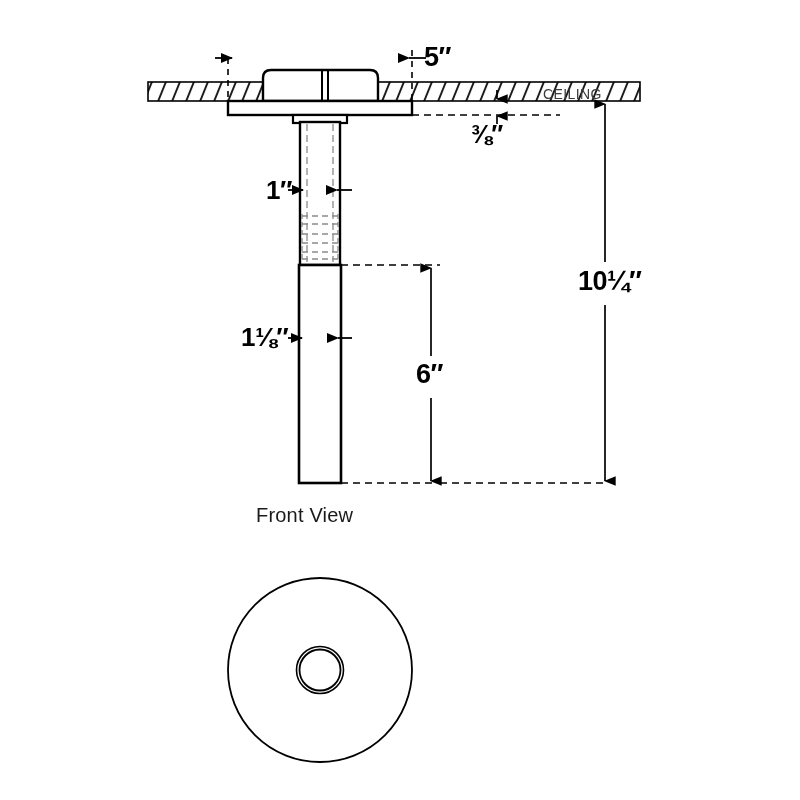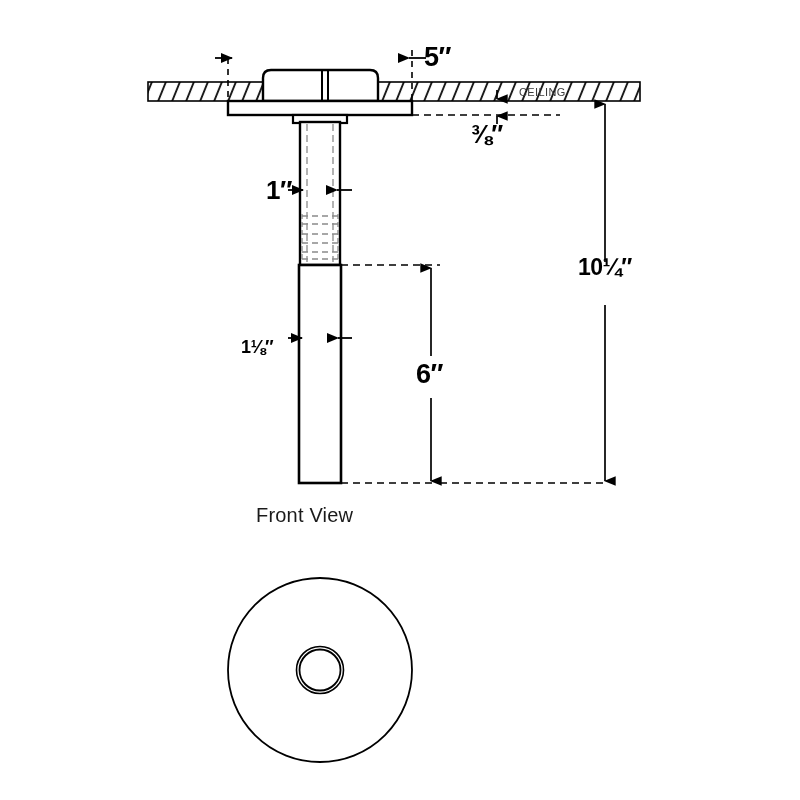--- a/index.html
+++ b/index.html
@@ -31,29 +31,29 @@
     position: absolute;
     font-family: "Liberation Sans", sans-serif;
     font-weight: bold;
     color: #000000;
     white-space: nowrap;
     line-height: 1;
   }
   .dim-5    { left: 424px; top: 44px;  font-size: 27px; letter-spacing: -0.5px; }
   .dim-38   { left: 471px; top: 122px; font-size: 25px; letter-spacing: -0.5px; }
   .dim-1    { left: 266px; top: 177px; font-size: 26px; letter-spacing: -0.5px; }
-  .dim-118  { left: 241px; top: 338px; font-size: 18px; letter-spacing: -0.5px; }
+  .dim-118  { left: 241px; top: 324px; font-size: 26px; letter-spacing: -0.5px; }
   .dim-6    { left: 416px; top: 361px; font-size: 27px; letter-spacing: -0.5px; }
-  .dim-1014 { left: 578px; top: 256px; font-size: 23px; letter-spacing: -0.5px; }
+  .dim-1014 { left: 578px; top: 268px; font-size: 27px; letter-spacing: -0.5px; }
   .ceiling-label {
     position: absolute;
-    left: 519px;
+    left: 543px;
     top: 86px;
     font-family: "Liberation Sans", sans-serif;
-    font-size: 11px;
+    font-size: 14px;
     color: #3a3a3a;
     letter-spacing: 0.4px;
     white-space: nowrap;
   }
   .view-label {
     position: absolute;
     left: 256px;
     top: 504px;
     font-family: "Liberation Sans", sans-serif;
     font-size: 20px;

